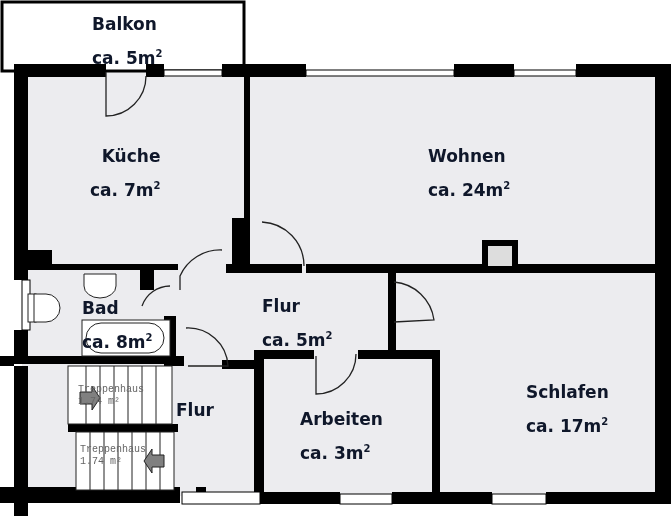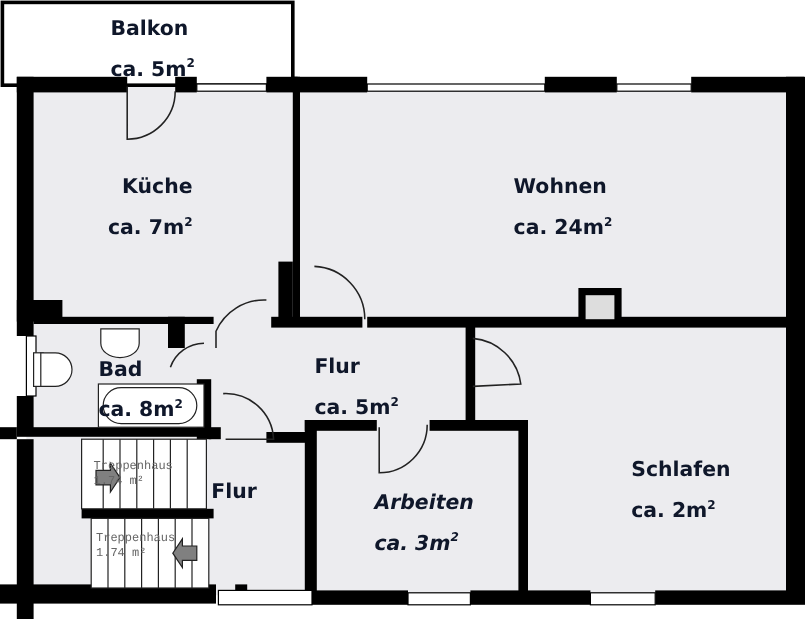--- a/index.html
+++ b/index.html
@@ -136,27 +136,27 @@
   <div>Bad</div>
   <div><span>ca. 8m</span><sup>2</sup></div>
 </div>
 <div class="label" style="left:262px;top:292px;">
   <div>Flur</div>
   <div><span>ca. 5m</span><sup>2</sup></div>
 </div>
 <div class="label" style="left:176px;top:396px;">
   <div>Flur</div>
 </div>
-<div class="label" style="left:312px;top:405px;font-style:italic;">
+<div class="label" style="left:300px;top:405px;">
   <div>Arbeiten</div>
   <div><span>ca. 3m</span><sup>2</sup></div>
 </div>
 <div class="label" style="left:512px;top:378px;margin-left:14px;">
   <div>Schlafen</div>
-  <div><span>ca. 2m</span><sup>2</sup></div>
+  <div><span>ca. 17m</span><sup>2</sup></div>
 </div>
 
 <div class="small" style="left:78px;top:384px;width:86px;">
   <div>Treppenhaus</div>
   <div>1.74 m²</div>
 </div>
 <div class="small" style="left:80px;top:444px;width:86px;">
   <div>Treppenhaus</div>
   <div>1.74 m²</div>
 </div>

